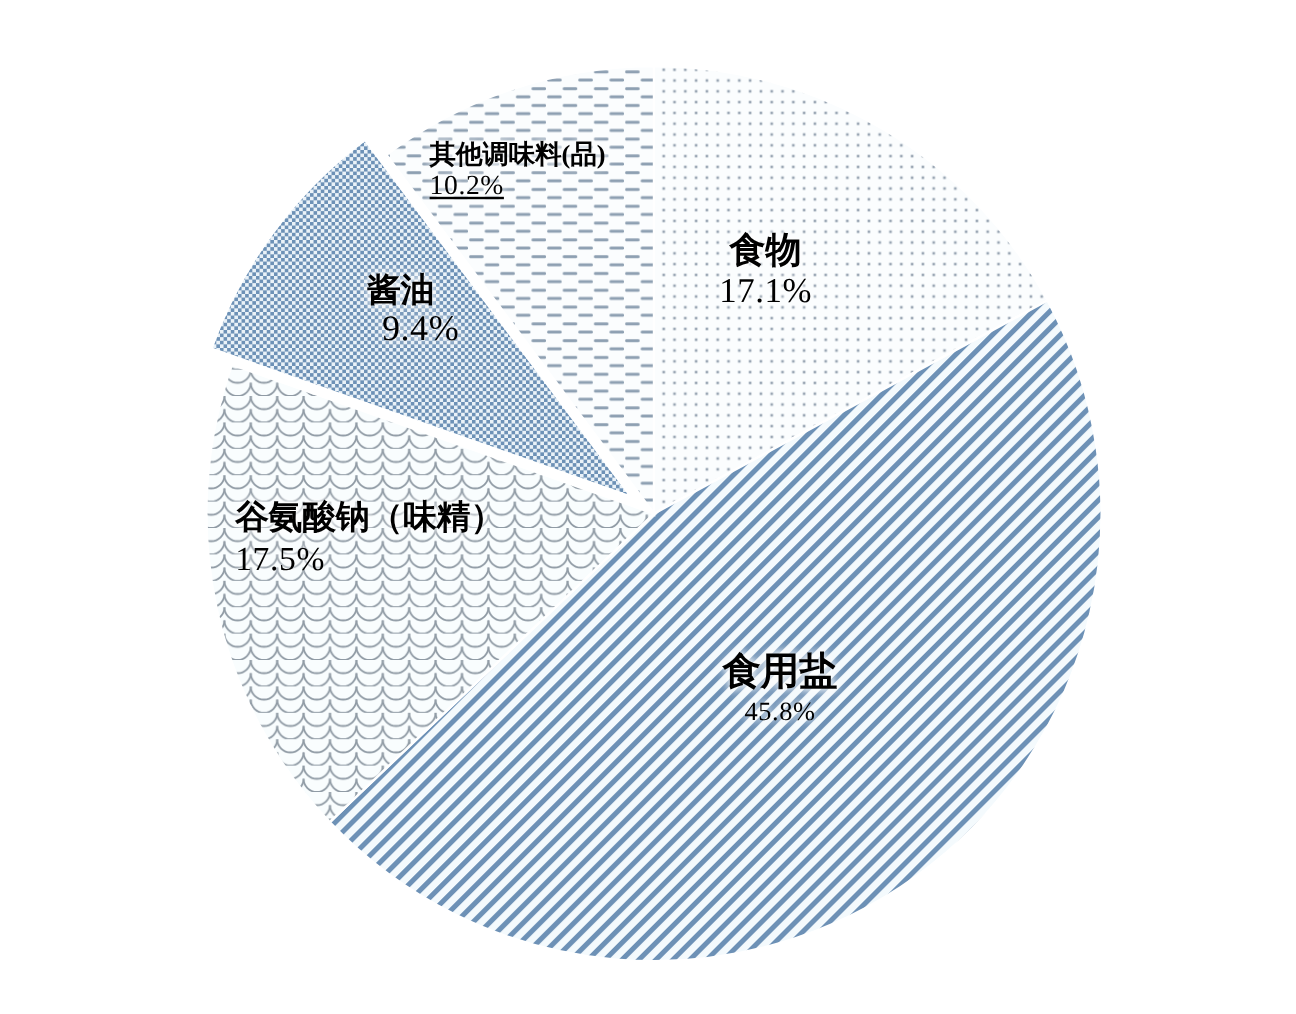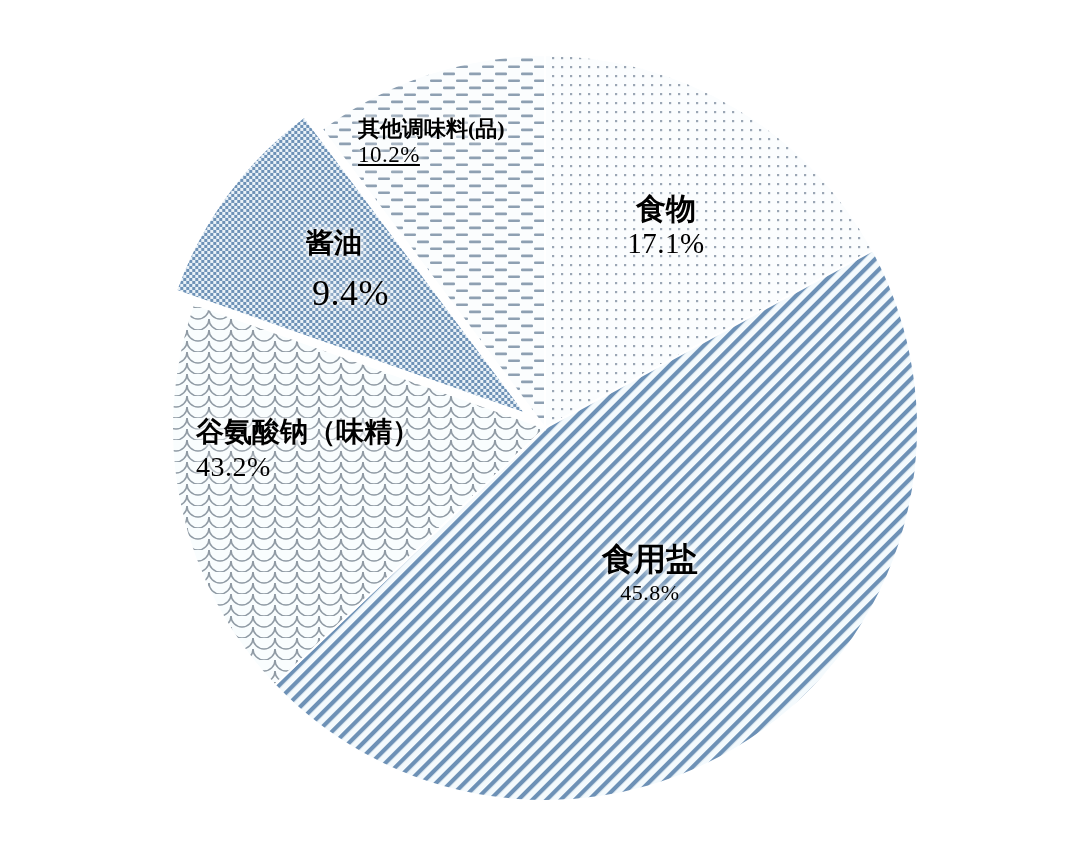--- a/index.html
+++ b/index.html
@@ -47,21 +47,21 @@
     font-weight: bold;
   }
   .slice-label .lbl-val {
     display: block;
     font-weight: normal;
     letter-spacing: 0.5px;
   }
 
   
   #label-food {
-    left: 566px;
+    left: 538px;
     top: 193px;
     width: 200px;
     font-size: 30px;
     text-align: center;
   }
   #label-food .lbl-val { font-size: 29px; margin-top: 3px; }
 
   #label-salt {
     left: 540px;
     top: 518px;
@@ -79,21 +79,21 @@
     text-align: left;
   }
   #label-msg .lbl-val { font-size: 28px; margin-top: 5px; }
 
   #label-soy {
     left: 244px;
     top: 228px;
     width: 180px;
     font-size: 28px;
   }
-  #label-soy .lbl-val { font-size: 36px; margin-top: 16px; padding-left: 33px; }
+  #label-soy .lbl-val { font-size: 30px; margin-top: 0; padding-left: 33px; }
 
   #label-other {
     left: 358px;
     top: 117px;
     width: 185px;
     font-size: 22px;
     text-align: left;
   }
   #label-other .lbl-val { font-size: 23px; margin-top: 2px; text-decoration: underline; }
 </style>
@@ -157,21 +157,21 @@
     <span class="lbl-val">17.1%</span>
   </div>
 
   <div class="slice-label" id="label-salt">
     <span class="lbl-name">食用盐</span>
     <span class="lbl-val">45.8%</span>
   </div>
 
   <div class="slice-label" id="label-msg">
     <span class="lbl-name">谷氨酸钠（味精）</span>
-    <span class="lbl-val">43.2%</span>
+    <span class="lbl-val">17.5%</span>
   </div>
 
   <div class="slice-label" id="label-soy">
     <span class="lbl-name">酱油</span>
     <span class="lbl-val">9.4%</span>
   </div>
 
   <div class="slice-label" id="label-other">
     <span class="lbl-name">其他调味料(品)</span>
     <span class="lbl-val">10.2%</span>

